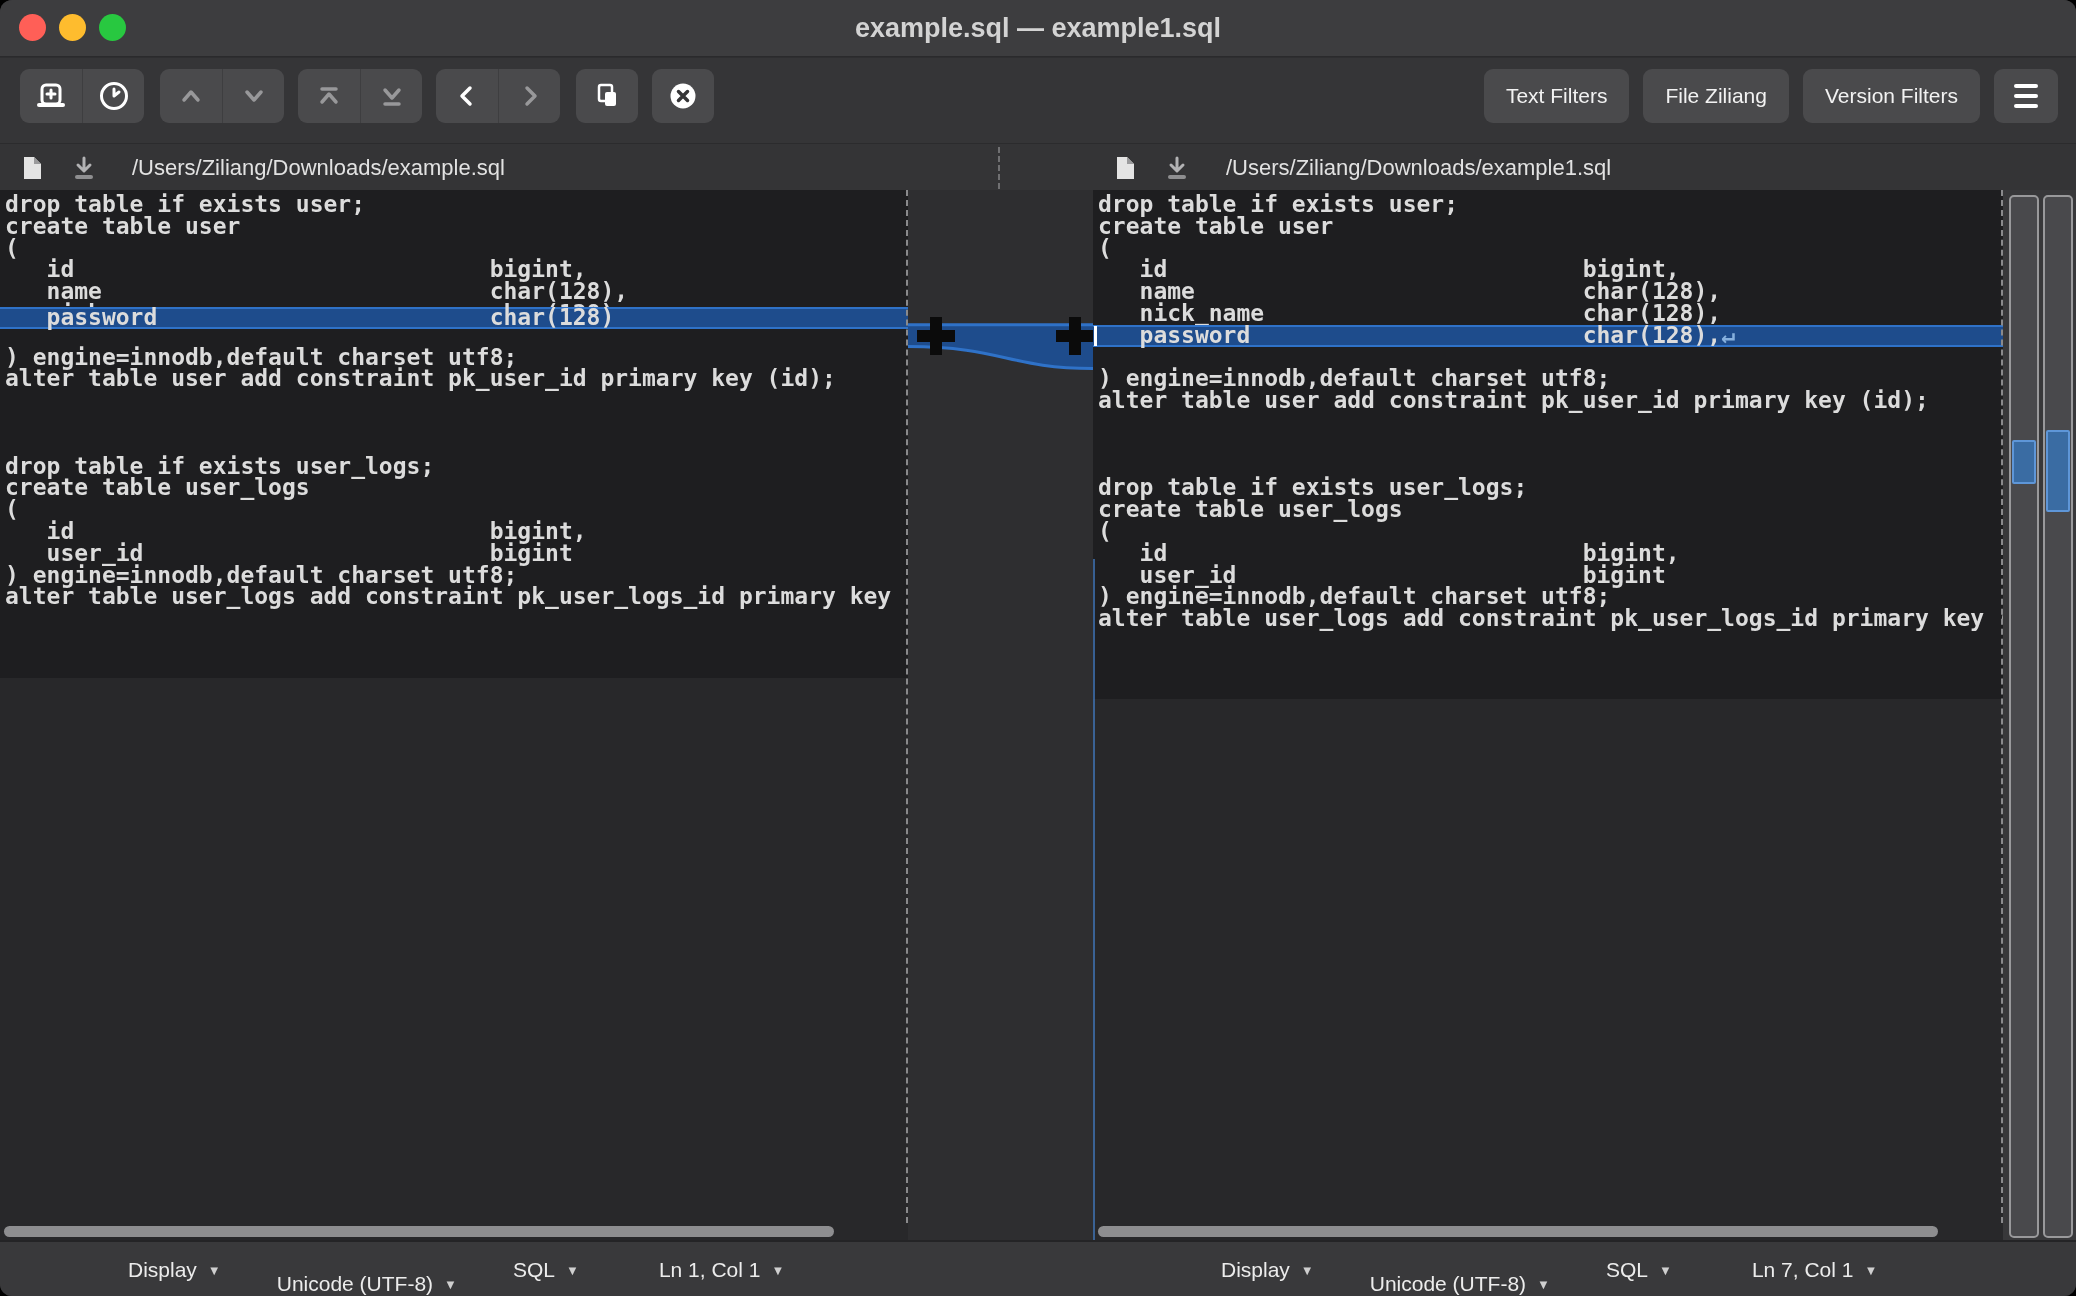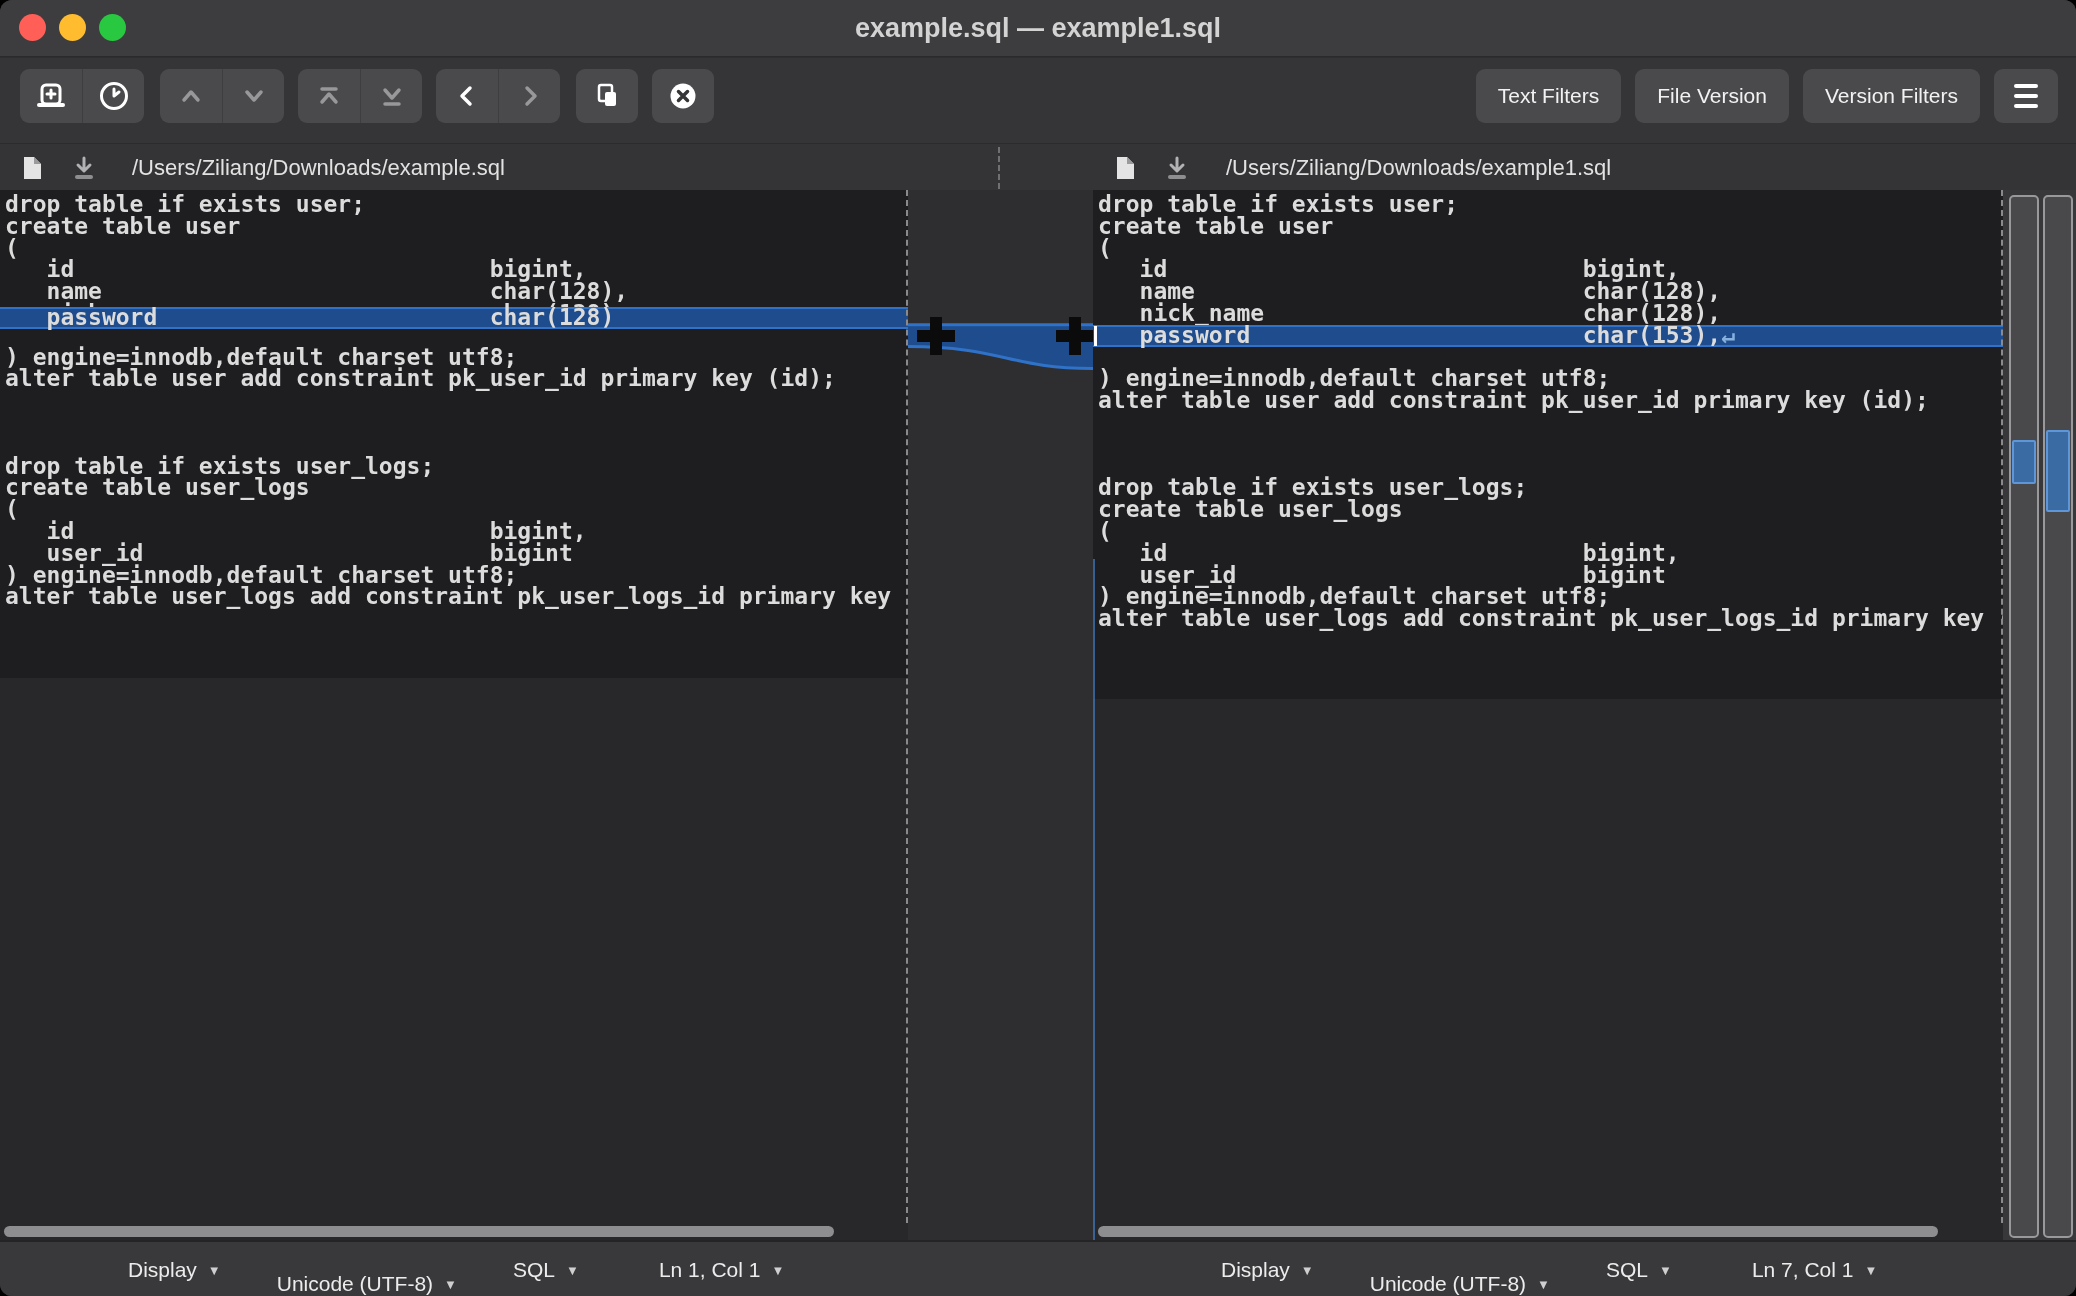--- a/index.html
+++ b/index.html
@@ -179,21 +179,21 @@
           <path d="M11.5 11.5 L20.5 20.5 M20.5 11.5 L11.5 20.5" stroke="#353537" stroke-width="3.5" stroke-linecap="round"></path>
         </svg>
           </span>
       </div>
     </div>
     <div class="filters">
       <div class="filter-btn">
         <span>Text Filters</span>
       </div>
       <div class="filter-btn">
-        <span>File Version</span>
+        <span>File Ziliang</span>
       </div>
       <div class="filter-btn">
         <span>Version Filters</span>
       </div>
       <div class="menu-btn">
         <i></i>
           <i></i>
           <i></i>
       </div>
     </div>
@@ -266,21 +266,21 @@
 
     <div class="pane pane-right">
       <div class="file-bg" style="height: 509.4px;"></div>
       <div class="rows">
           <div class="code-row" style="top: 4px;"><span>drop table if exists user;</span></div>
           <div class="code-row" style="top: 25.8px;"><span>create table user</span></div>
           <div class="code-row" style="top: 47.6px;"><span>(</span></div>
           <div class="code-row" style="top: 69.4px;"><span>   id                              bigint,</span></div>
           <div class="code-row" style="top: 91.2px;"><span>   name                            char(128),</span></div>
           <div class="code-row" style="top: 113px;"><span>   nick_name                       char(128),</span></div>
-          <div class="code-row row-sel" style="top: 134.8px;"><span class="caret"></span><span>   password                        char(153),</span><span class="eol">↵</span></div>
+          <div class="code-row row-sel" style="top: 134.8px;"><span class="caret"></span><span>   password                        char(128),</span><span class="eol">↵</span></div>
           <div class="code-row" style="top: 178.4px;"><span>) engine=innodb,default charset utf8;</span></div>
           <div class="code-row" style="top: 200.2px;"><span>alter table user add constraint pk_user_id primary key (id);</span></div>
           <div class="code-row" style="top: 222px;"><span> </span></div>
           <div class="code-row" style="top: 243.8px;"><span> </span></div>
           <div class="code-row" style="top: 265.6px;"><span> </span></div>
           <div class="code-row" style="top: 287.4px;"><span>drop table if exists user_logs;</span></div>
           <div class="code-row" style="top: 309.2px;"><span>create table user_logs</span></div>
           <div class="code-row" style="top: 331px;"><span>(</span></div>
           <div class="code-row" style="top: 352.8px;"><span>   id                              bigint,</span></div>
           <div class="code-row" style="top: 374.6px;"><span>   user_id                         bigint</span></div>

